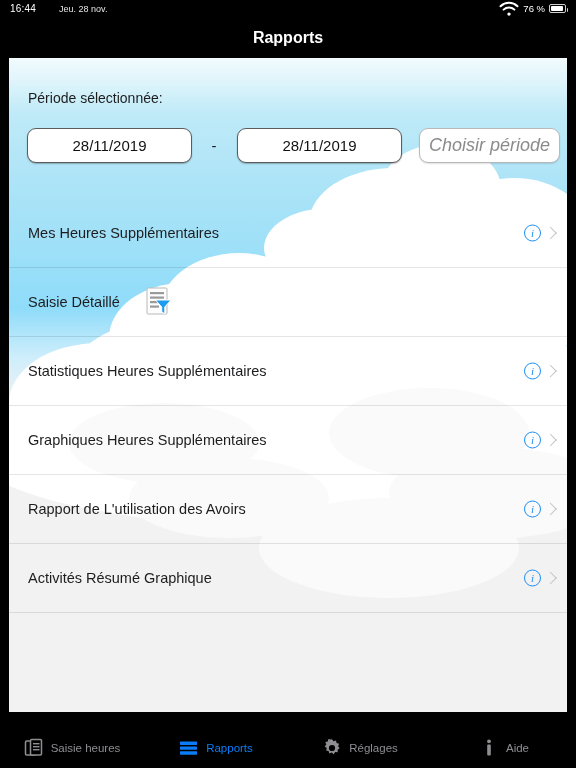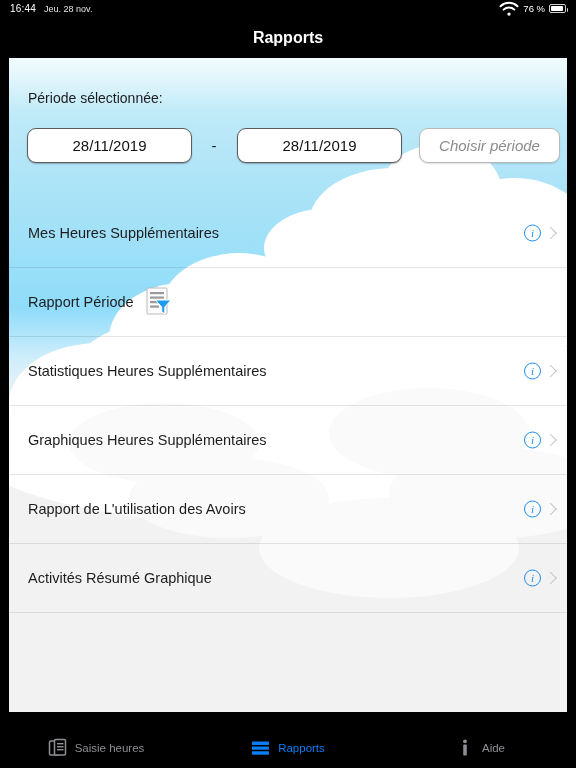--- a/index.html
+++ b/index.html
@@ -9,21 +9,21 @@
     font-family: "Liberation Sans", sans-serif;
     overflow: hidden;
   }
 
   
   #status-bar{
     position:absolute; left:0; top:0; width:576px; height:17px;
     display:flex; align-items:center; color:#fff;
     font-size:10px; padding:0 10px;
   }
-  #status-left{ display:flex; align-items:center; gap:8px; }
+  #status-left{ display:flex; align-items:center; gap:23px; }
   #status-right{ margin-left:auto; display:flex; align-items:center; gap:4px; }
   .sb-time{ font-size:10px; letter-spacing:.2px; }
   .sb-date{ font-size:9px; color:#e6e6e6; }
   .sb-batt-pct{ font-size:9.5px; }
   .batt{
     width:17px; height:9px; border:1px solid #cfcfcf; border-radius:2px;
     position:relative; display:inline-block;
   }
   .batt::after{
     content:""; position:absolute; right:-3px; top:2.5px;
@@ -75,21 +75,21 @@
   }
   #date-start{ left:18px; top:70px; width:165px; }
   #date-sep{
     position:absolute; left:195px; top:70px; width:20px; height:35px;
     display:flex; align-items:center; justify-content:center;
     font-size:15px; color:#1d1d1f;
   }
   #date-end{ left:228px; top:70px; width:165px; }
   #choose-period{
     left:410px; top:70px; width:141px;
-    border:1.2px solid #b9b9b9; font-style:italic; color:#8b8b8b; font-size:15px;
+    border:1.2px solid #b9b9b9; font-style:italic; color:#8b8b8b; font-size:18px;
     box-shadow:0 1px 1.5px rgba(0,0,0,.12);
   }
 
   
   #list{ position:absolute; left:0; top:141px; width:558px; }
   .row{
     position:relative; height:69px; width:558px;
     display:flex; align-items:center;
     border-bottom:1px solid rgba(0,0,0,.10);
   }
@@ -209,21 +209,21 @@
 
     <div class="row">
       <span class="label">Mes Heures Supplémentaires</span>
       <span class="acc">
         <span class="info-icon">i</span>
         <span class="chev"></span>
       </span>
     </div>
 
     <div class="row" id="row-detail">
-      <span class="label">Rapport Période</span>
+      <span class="label">Saisie Détaillé</span>
       <span id="detail-icon">
         <svg width="26" height="30" viewBox="0 0 26 30">
           <rect x="1" y="1" width="20" height="26" rx="1" fill="#fdfdfd" stroke="#b9b9b9" stroke-width="1"></rect>
           <rect x="4" y="5" width="14" height="2.2" fill="#9a9a9a"></rect>
           <rect x="4" y="9.5" width="14" height="2.2" fill="#9a9a9a"></rect>
           <rect x="4" y="14" width="14" height="2.2" fill="#9a9a9a"></rect>
           <rect x="4" y="18.5" width="9" height="2.2" fill="#9a9a9a"></rect>
           <path d="M9.5 13 H25 L18.8 20 V27 L15.7 24.6 V20 Z" fill="#1b9cf0" stroke="#ffffff" stroke-width="1"></path>
         </svg>
       </span>
@@ -284,20 +284,29 @@
     <span>
       <svg class="ti" viewBox="0 0 20 20">
         <rect x="1" y="3.5" width="17" height="3.4" rx="0.6" fill="#0a7cf5"></rect>
         <rect x="1" y="8.4" width="17" height="3.4" rx="0.6" fill="#0a7cf5"></rect>
         <rect x="1" y="13.3" width="17" height="3.4" rx="0.6" fill="#0a7cf5"></rect>
       </svg>
     </span>
     <span>Rapports</span>
   </div>
 
+  <div class="tab">
+    <span>
+      <svg class="ti" viewBox="0 0 20 20">
+        <path fill="#8e8e93" d="M10 1.2l1.5 2.1 2.5-.7.6 2.5 2.5.7-1 2.4 1.6 2-2.1 1.5.2 2.6-2.6-.2-1.5 2.1-2-1.6-2.4 1-.7-2.5-2.5-.6.7-2.5-2.1-1.5 1.6-2-1-2.4 2.5-.7.6-2.5 2.5.7z"></path>
+        <circle cx="10" cy="10" r="3.1" fill="#000"></circle>
+      </svg>
+    </span>
+    <span>Réglages</span>
+  </div>
 
   <div class="tab">
     <span>
       <svg class="ti" viewBox="0 0 20 20">
         <circle cx="10" cy="3.3" r="1.9" fill="#8e8e93"></circle>
         <rect x="8.2" y="6.6" width="3.6" height="11" rx="1" fill="#8e8e93"></rect>
       </svg>
     </span>
     <span>Aide</span>
   </div>

